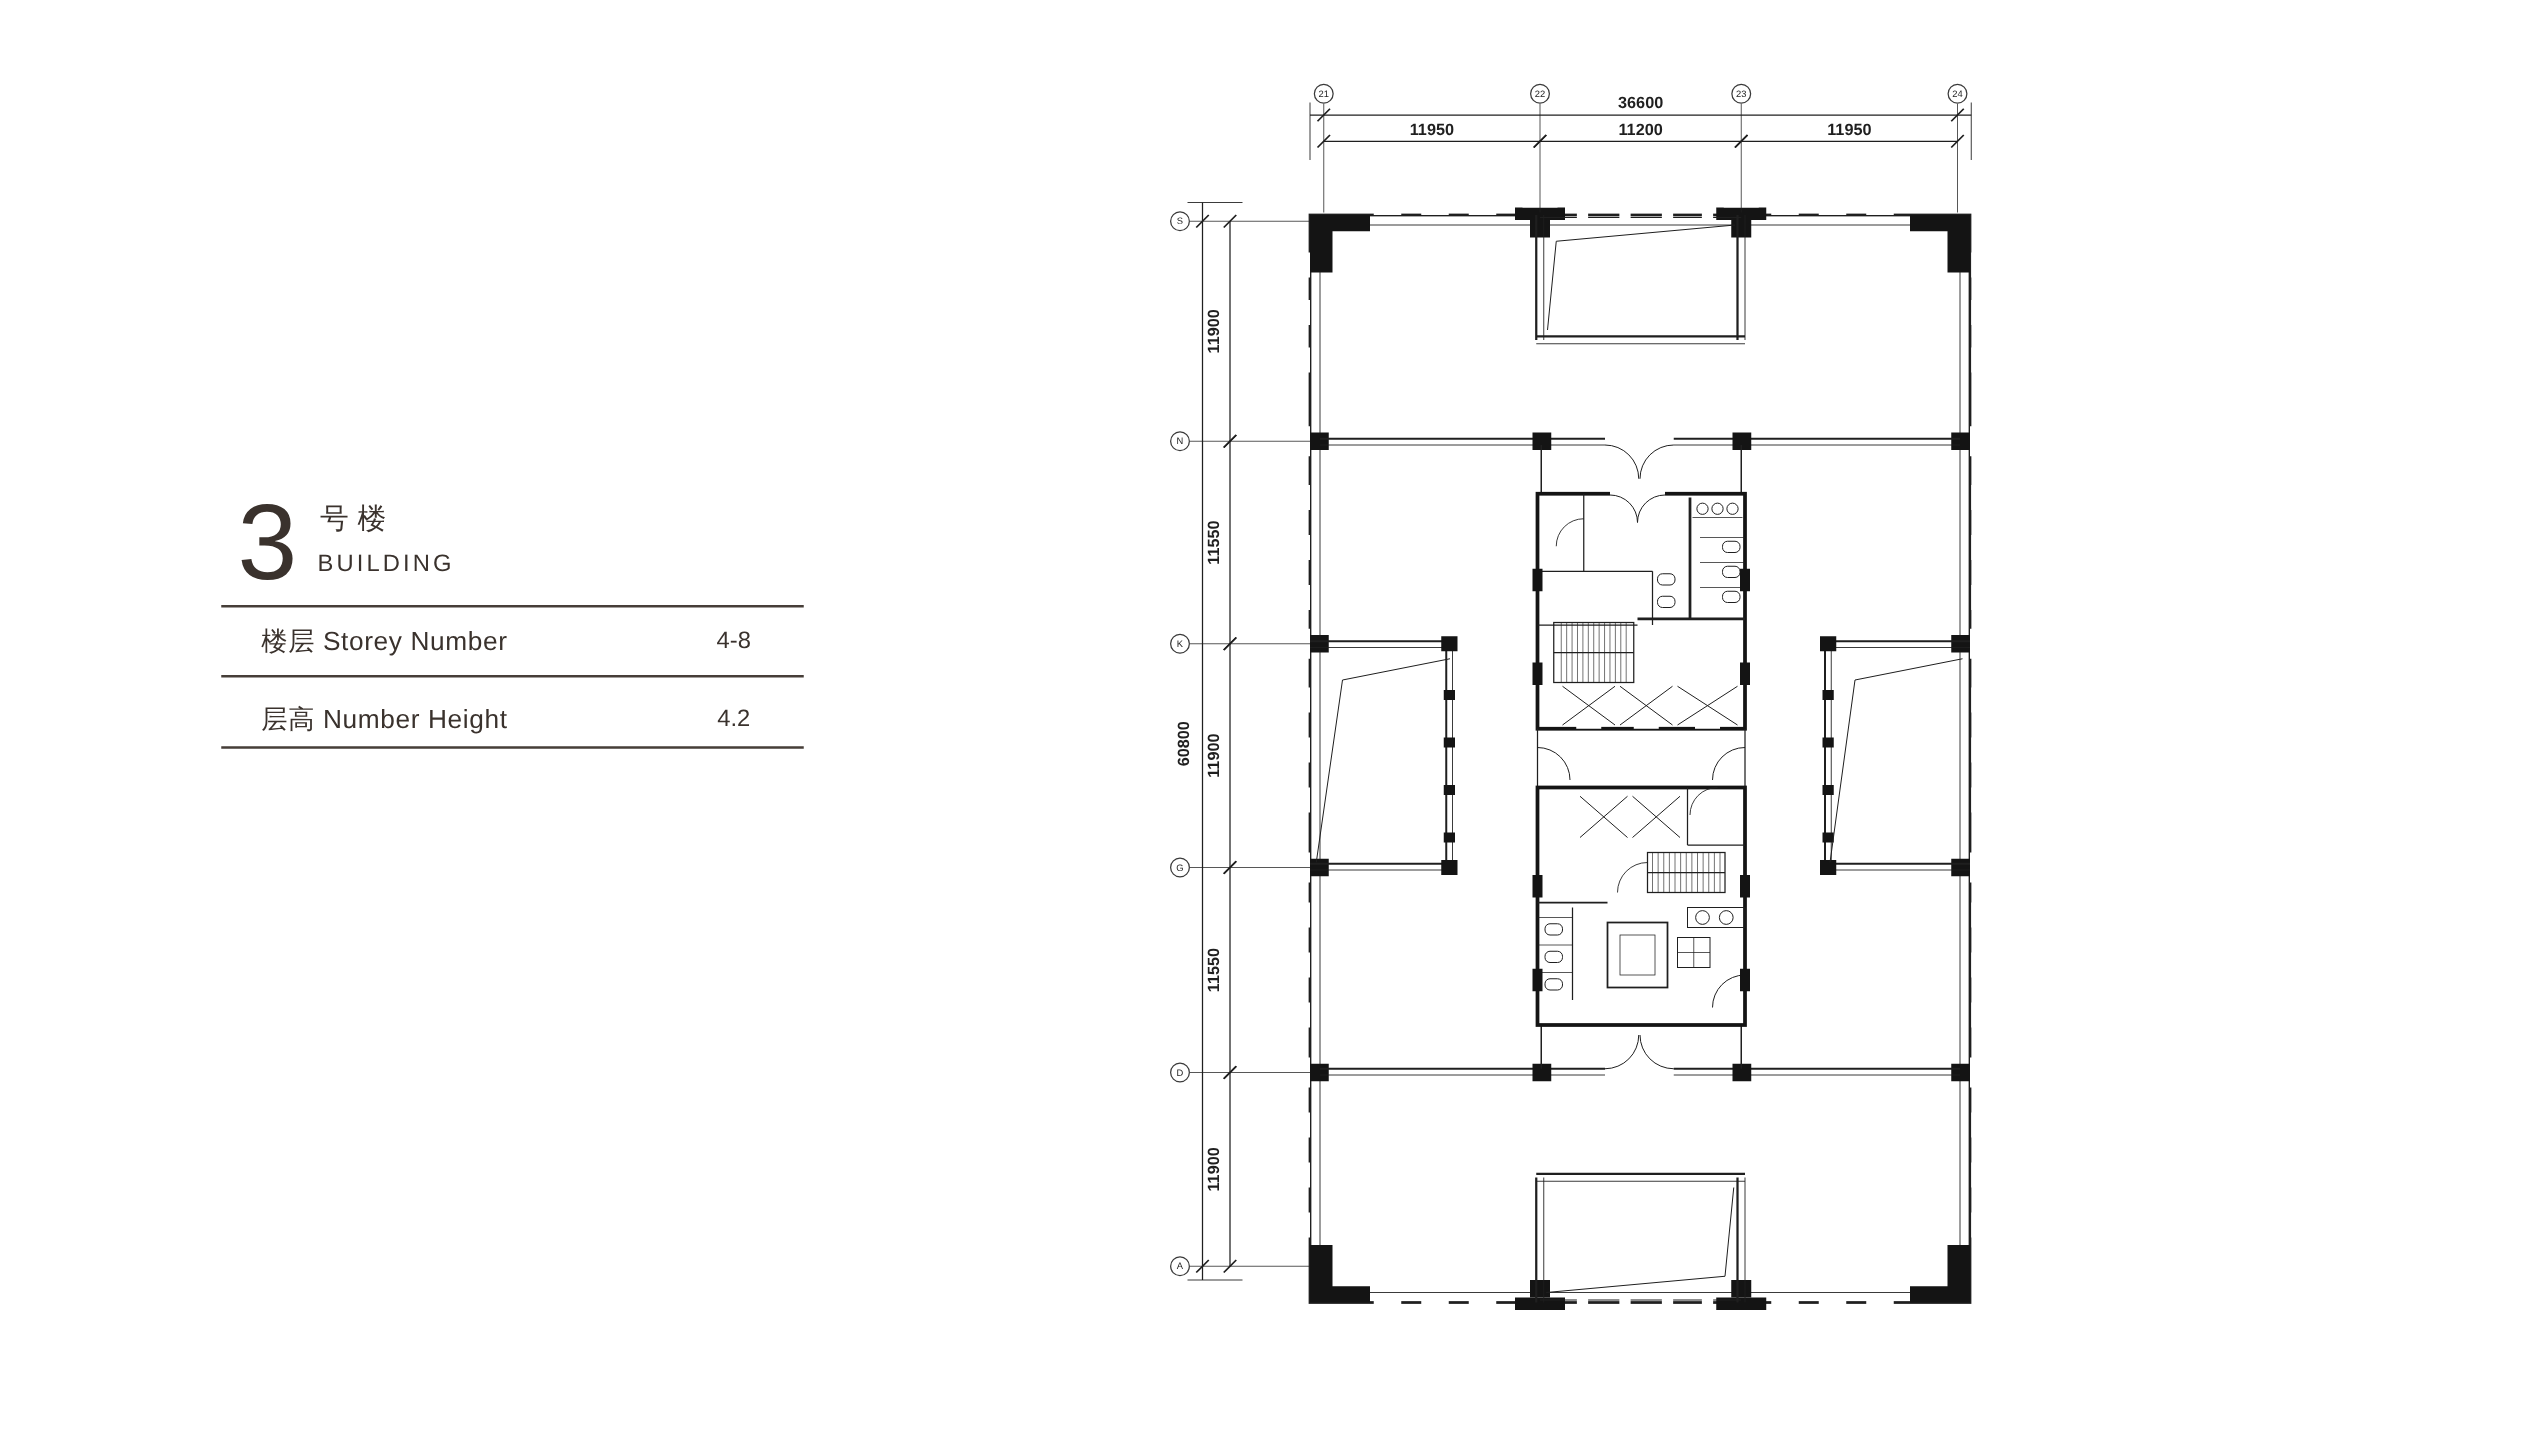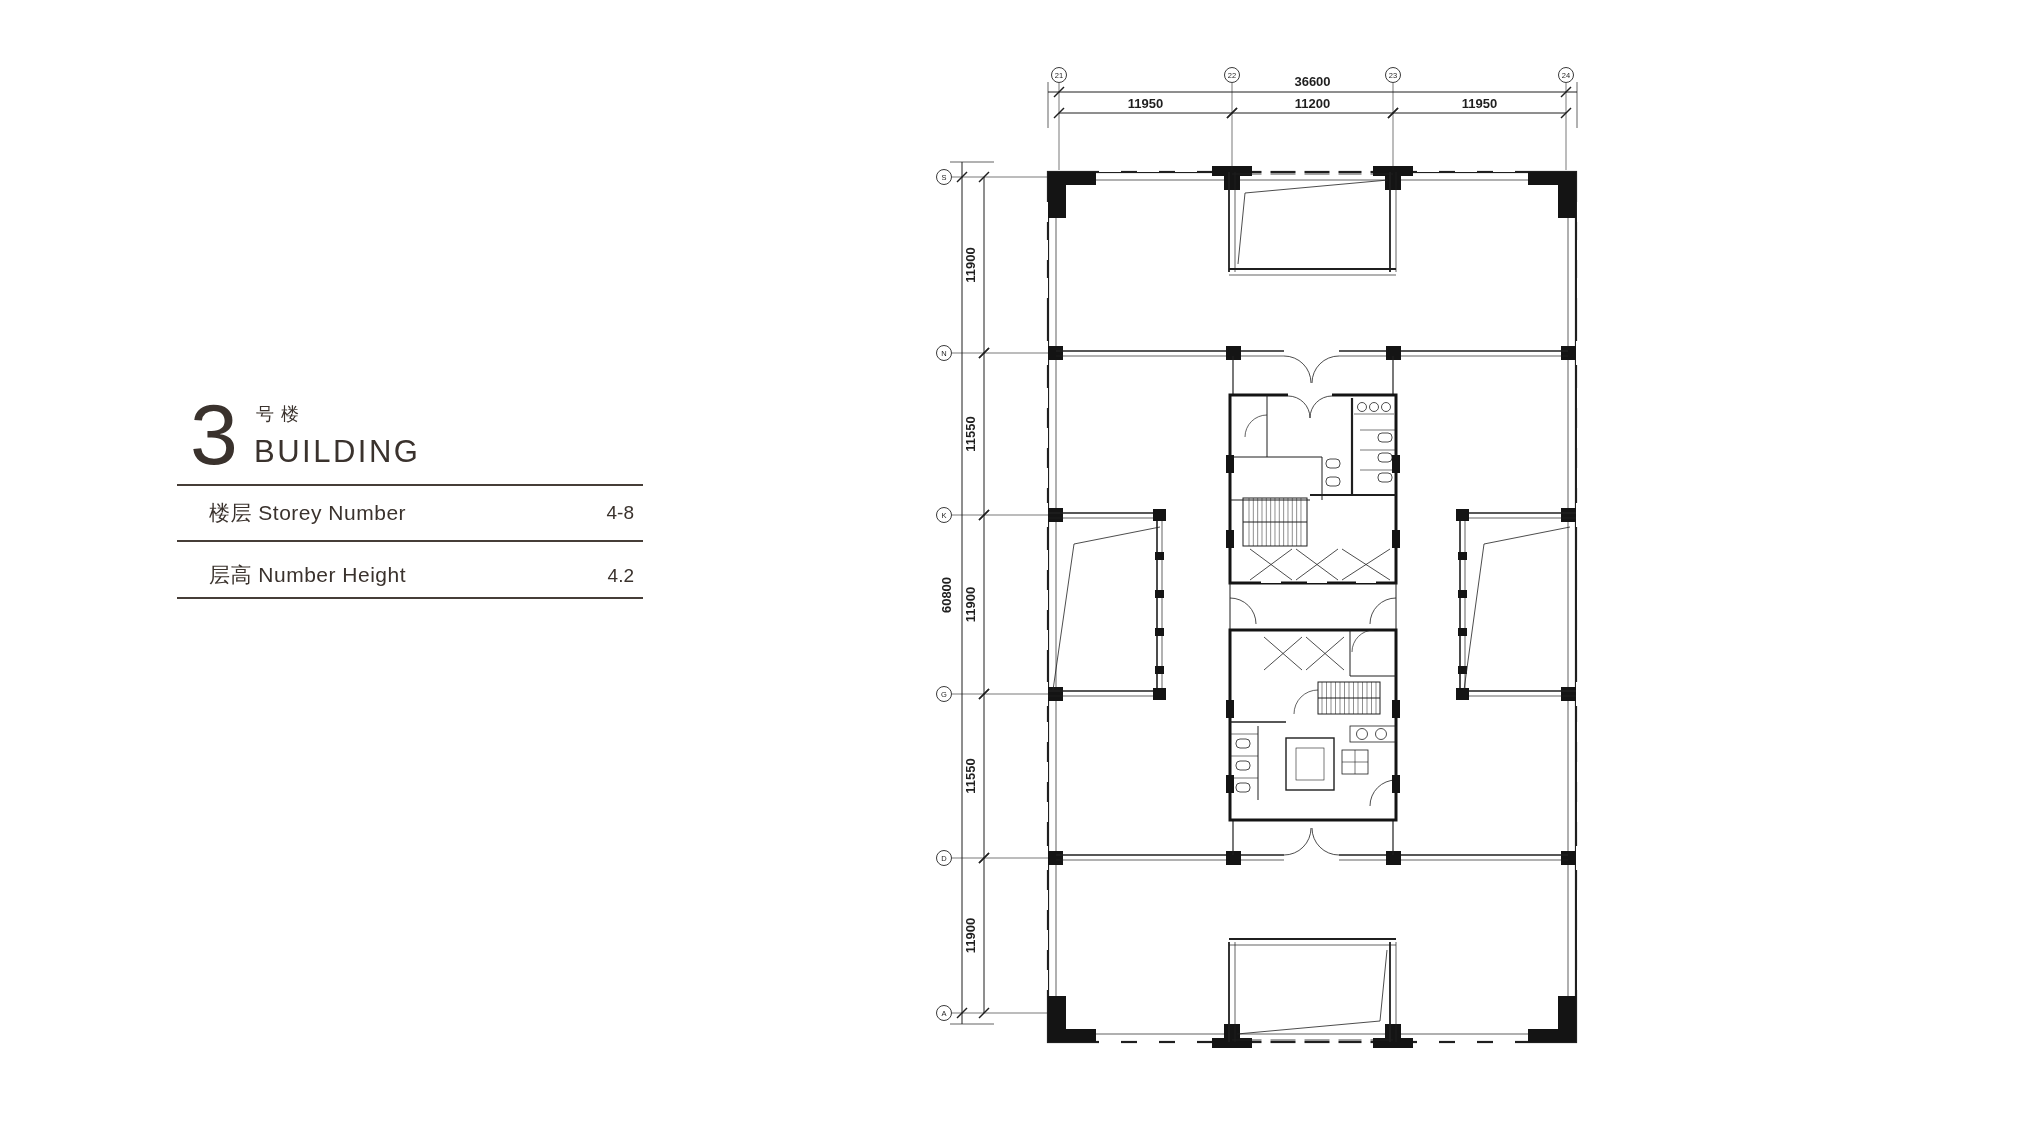--- a/index.html
+++ b/index.html
@@ -9,31 +9,31 @@
     font-family:"Liberation Sans", sans-serif;
     color:#3a322d;
   }
   .panel{position:absolute;left:0;top:0;width:700px;height:1144px;}
   .panel .num{
     position:absolute;left:190px;top:391px;
     font-size:86px;line-height:86px;font-weight:500;letter-spacing:0;
   }
   .panel .cn{
     position:absolute;left:256px;top:400px;
-    font-size:18px;line-height:28px;letter-spacing:7px;font-weight:500;
+    font-size:23px;line-height:28px;letter-spacing:7px;font-weight:500;
   }
   .panel .en{
     position:absolute;left:254px;top:437px;
-    font-size:31px;line-height:30px;letter-spacing:2.5px;font-weight:500;
+    font-size:19px;line-height:30px;letter-spacing:2.5px;font-weight:500;
   }
   .rule{position:absolute;left:177px;width:466px;height:2px;background:#463e38;}
   .r1{top:484px;} .r2{top:540px;} .r3{top:597px;}
   .rowlabel{position:absolute;left:209px;font-size:21px;letter-spacing:0.5px;font-weight:400;}
   .rl1{top:499px;} .rl2{top:561px;}
-  .rowval{position:absolute;left:540px;width:94px;text-align:right;font-size:19px;}
+  .rowval{position:absolute;left:540px;width:94px;text-align:center;font-size:19px;}
   .rv1{top:502px;} .rv2{top:565px;}
   svg text{font-family:"Liberation Sans", sans-serif;}
 </style>
 </head>
 <body>
 
 <div class="panel">
   <div class="num">3</div>
   <div class="cn">号楼</div>
   <div class="en">BUILDING</div>

